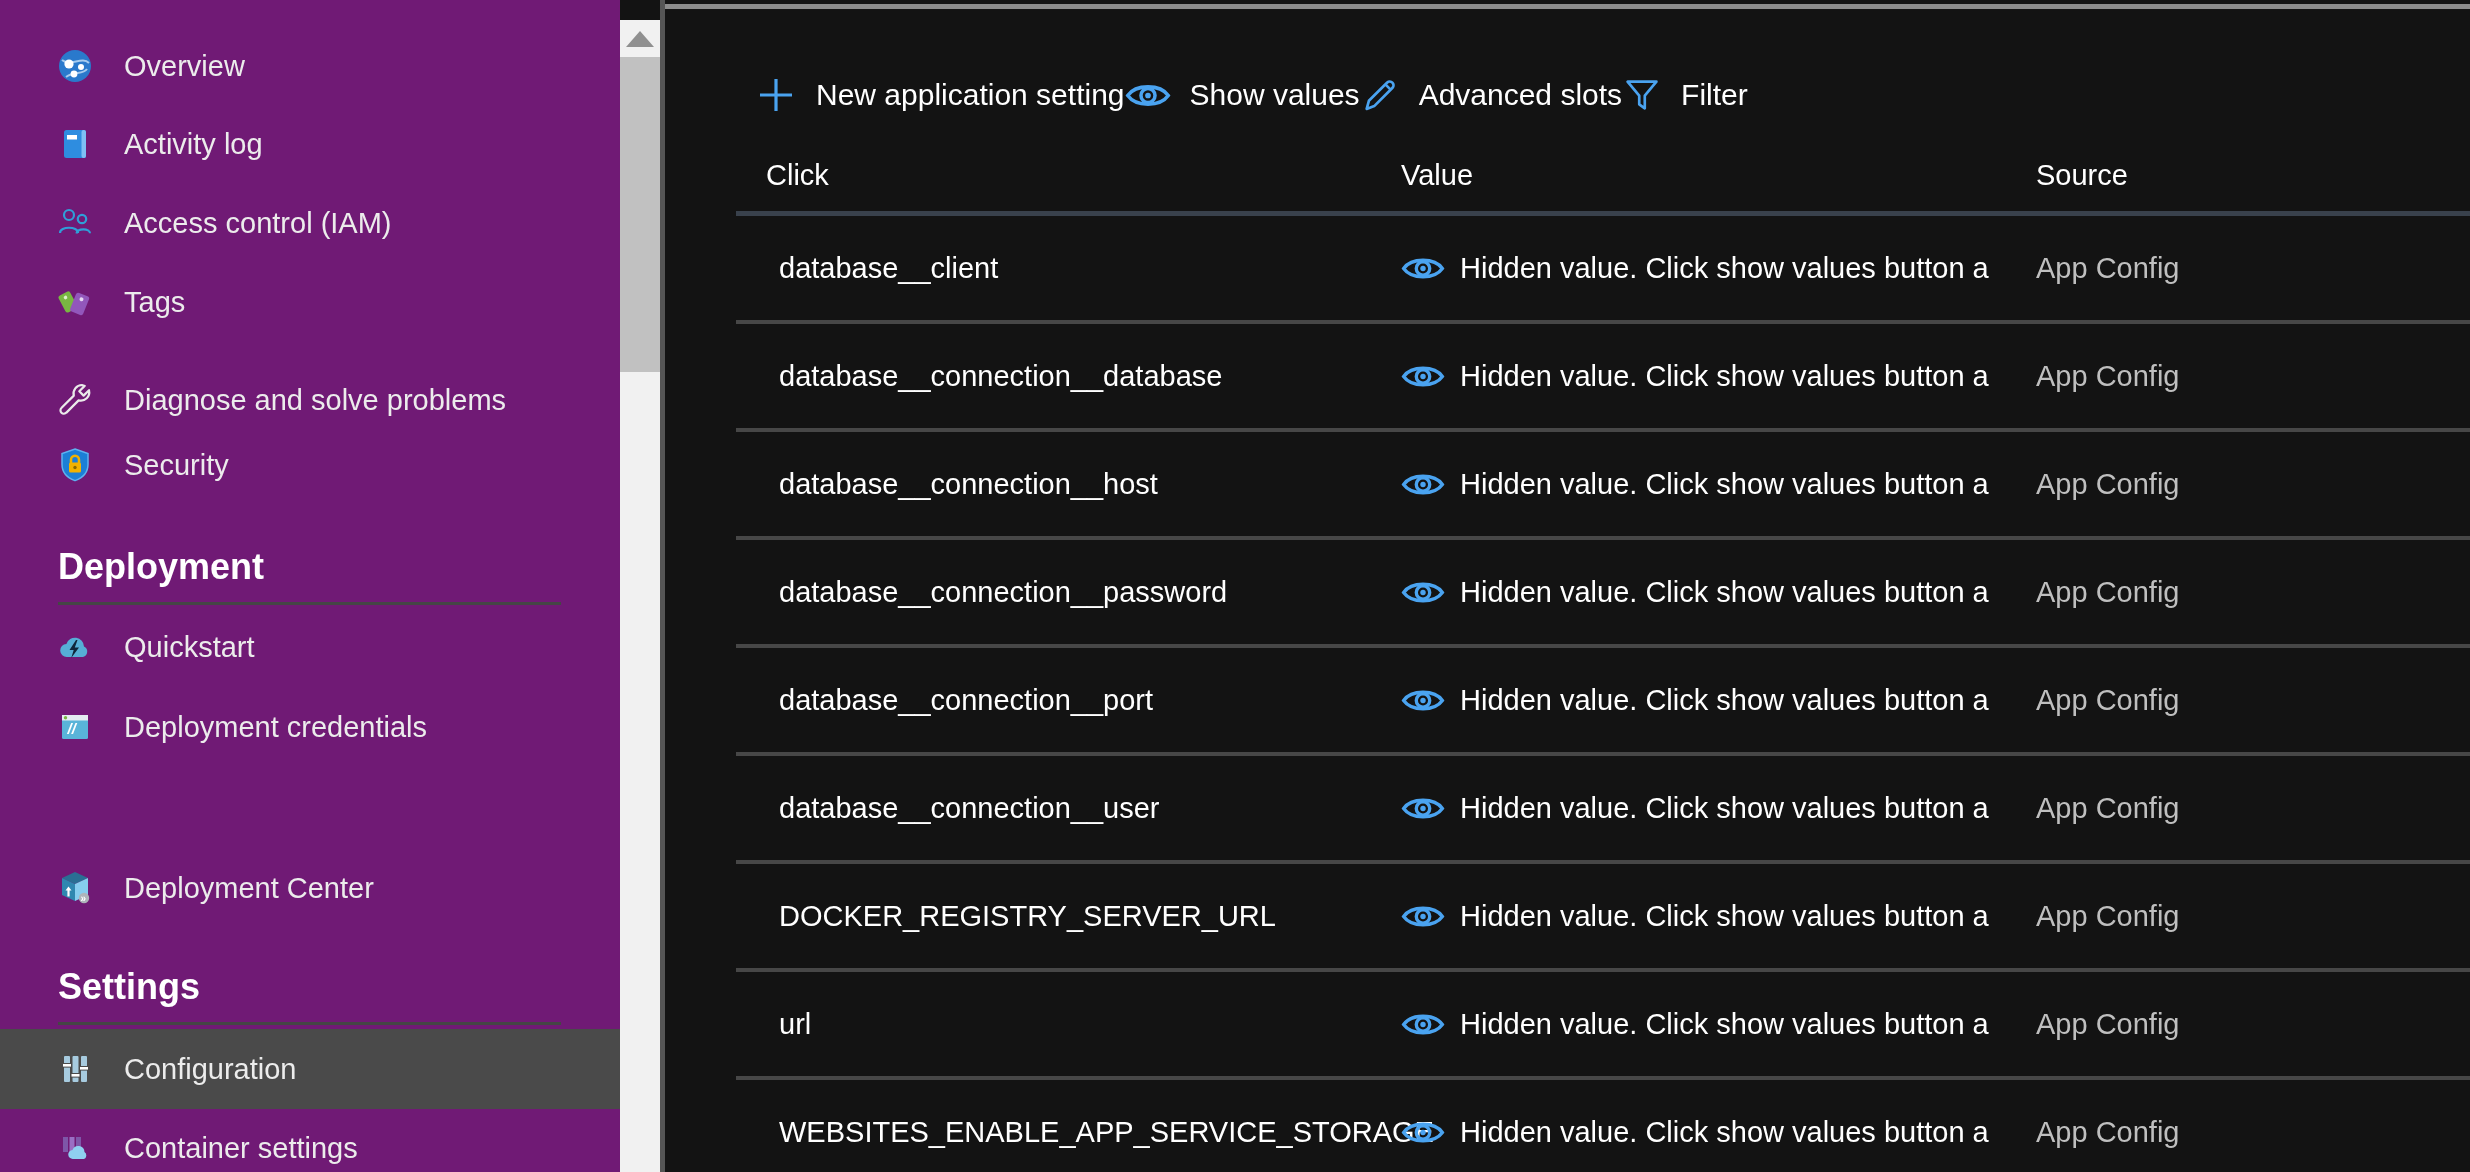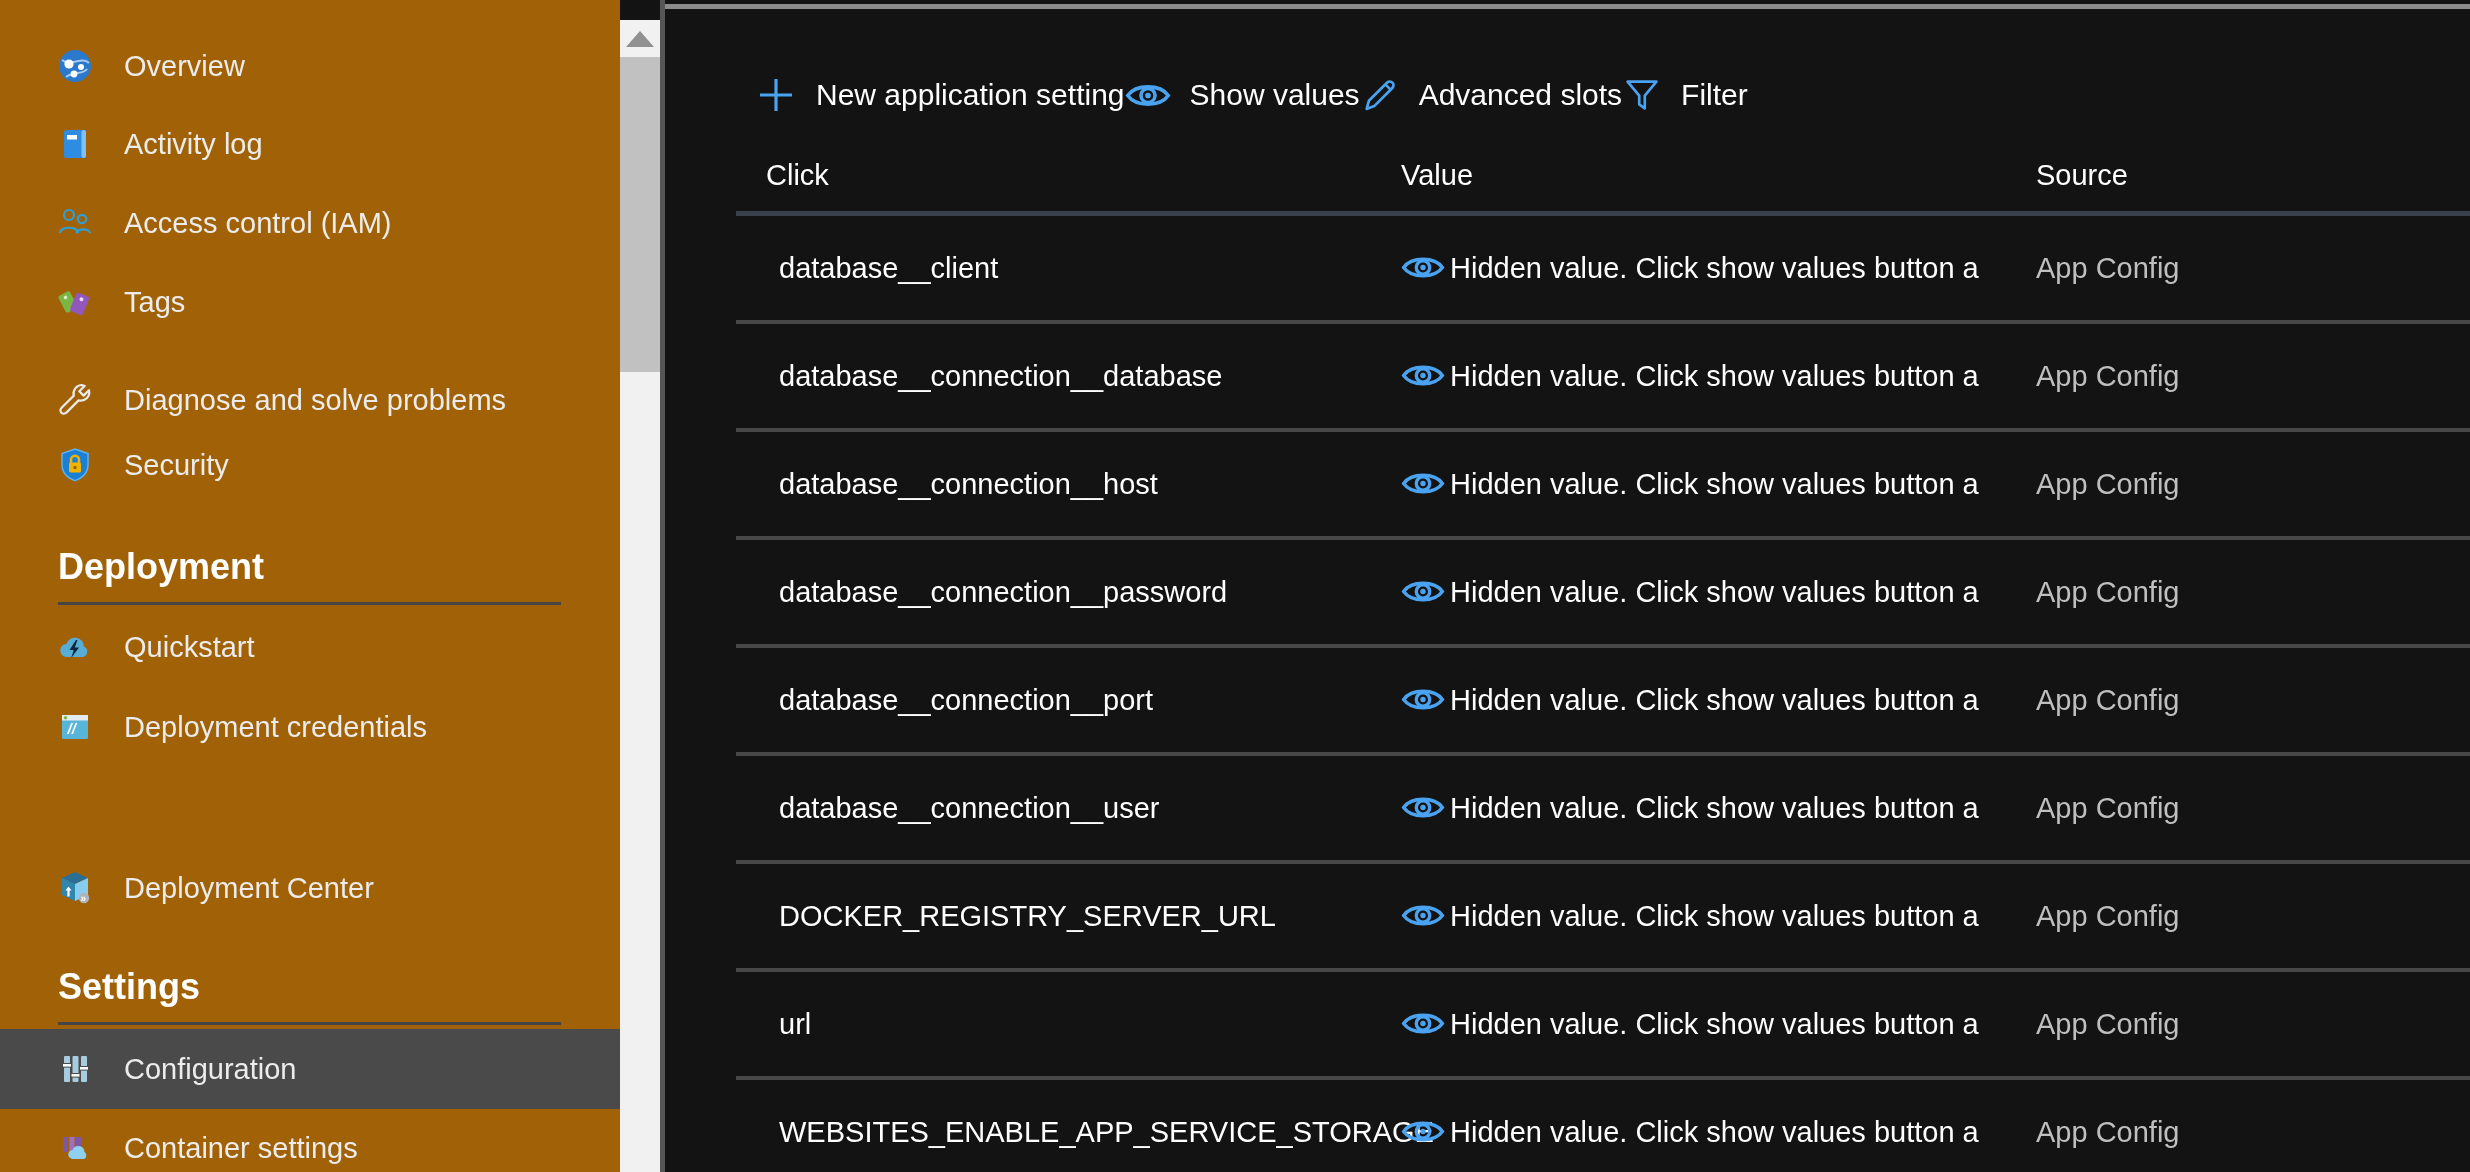--- a/index.html
+++ b/index.html
@@ -2,21 +2,21 @@
 <html><head>
 <meta charset="utf-8">
 <style>
   html,body{margin:0;padding:0}
   body{
     width:2470px;height:1172px;overflow:hidden;position:relative;
     background:#131313;color:#fff;
     font-family:"Liberation Sans",sans-serif;
   }
   
-  .sidebar{position:absolute;left:0;top:0;width:620px;height:1172px;background:#a16207}
+  .sidebar{position:absolute;left:0;top:0;width:620px;height:1172px;background:#701a75}
   .nav-item{position:absolute;left:0;width:620px;height:80px;cursor:pointer}
   .nav-item .ic{position:absolute;left:56px;top:50%;transform:translateY(-50%);width:38px;height:38px}
   .nav-item .lbl{position:absolute;left:124px;top:50%;transform:translateY(-50%);
     font-size:29px;color:#ececec;white-space:nowrap}
   .nav-item.selected{background:#4a4a4a}
   .sec-hd{position:absolute;left:58px;height:40px;font-size:36px;font-weight:bold;color:#fff;white-space:nowrap}
   .sb-div{position:absolute;left:58px;width:503px;height:3px;background:#454545}
   
   .vscroll{position:absolute;left:620px;top:20px;width:40px;height:1152px;background:#f1f1f1}
   .vs-up{position:absolute;top:11px;left:6px;width:0;height:0;
@@ -32,21 +32,21 @@
   
   .thead{position:absolute;top:140px;left:71px;width:1734px;height:76px;box-sizing:border-box;
     display:flex;align-items:center;border-bottom:5px solid #39414c;font-size:29px;color:#fff}
   .th-name{width:665px;box-sizing:border-box;padding-left:30px}
   .th-value{width:610px}
   .th-gap{width:25px}
   .th-source{flex:1}
   .tbody{position:absolute;top:216px;left:71px;width:1734px}
   .trow{height:104px;border-bottom:4px solid #474747;display:flex;align-items:center;font-size:29px;cursor:pointer}
   .c-name{width:665px;box-sizing:border-box;padding-left:43px;white-space:nowrap;color:#fff}
-  .c-value{width:610px;display:flex;gap:5px;overflow:hidden;white-space:nowrap;color:#fff}
+  .c-value{width:610px;display:flex;align-items:center;gap:15px;overflow:hidden;white-space:nowrap;color:#fff}
   .c-value svg{flex:0 0 auto}
   .c-gap{width:25px}
   .c-source{flex:1;color:#bfbfbf;white-space:nowrap}
   .defs{position:absolute;width:0;height:0;overflow:hidden}
 </style>
 </head>
 <body>
 
 <svg class="defs" aria-hidden="true">
   <defs>

